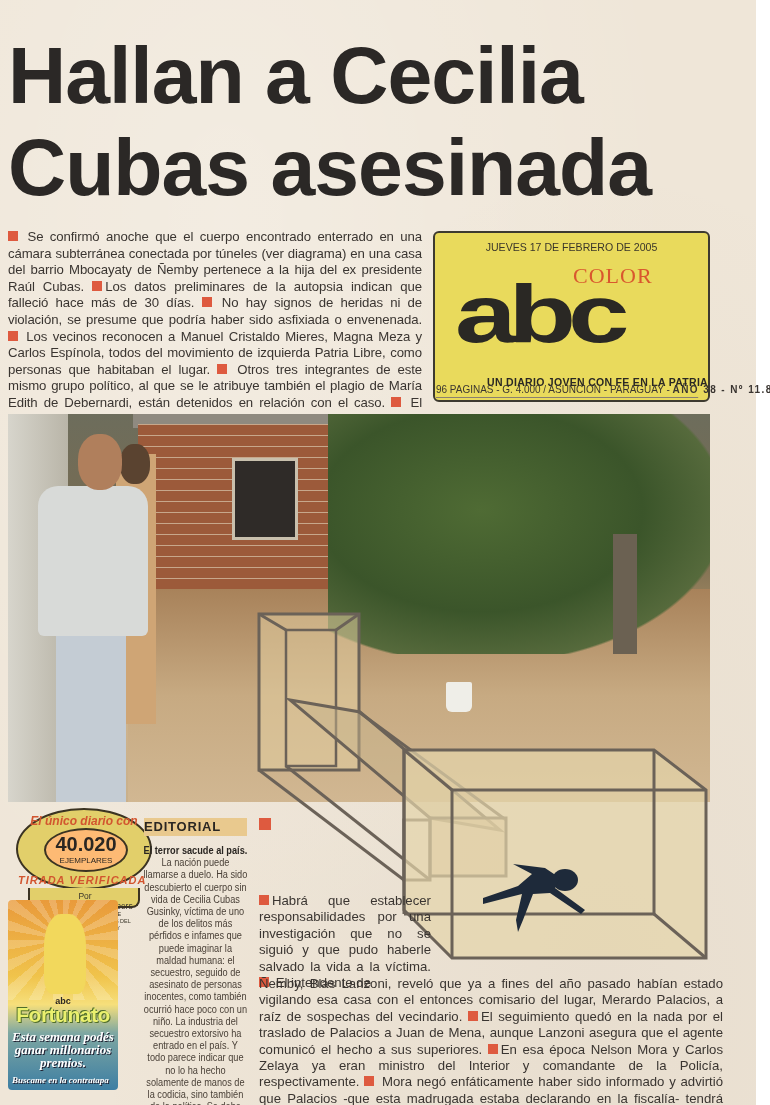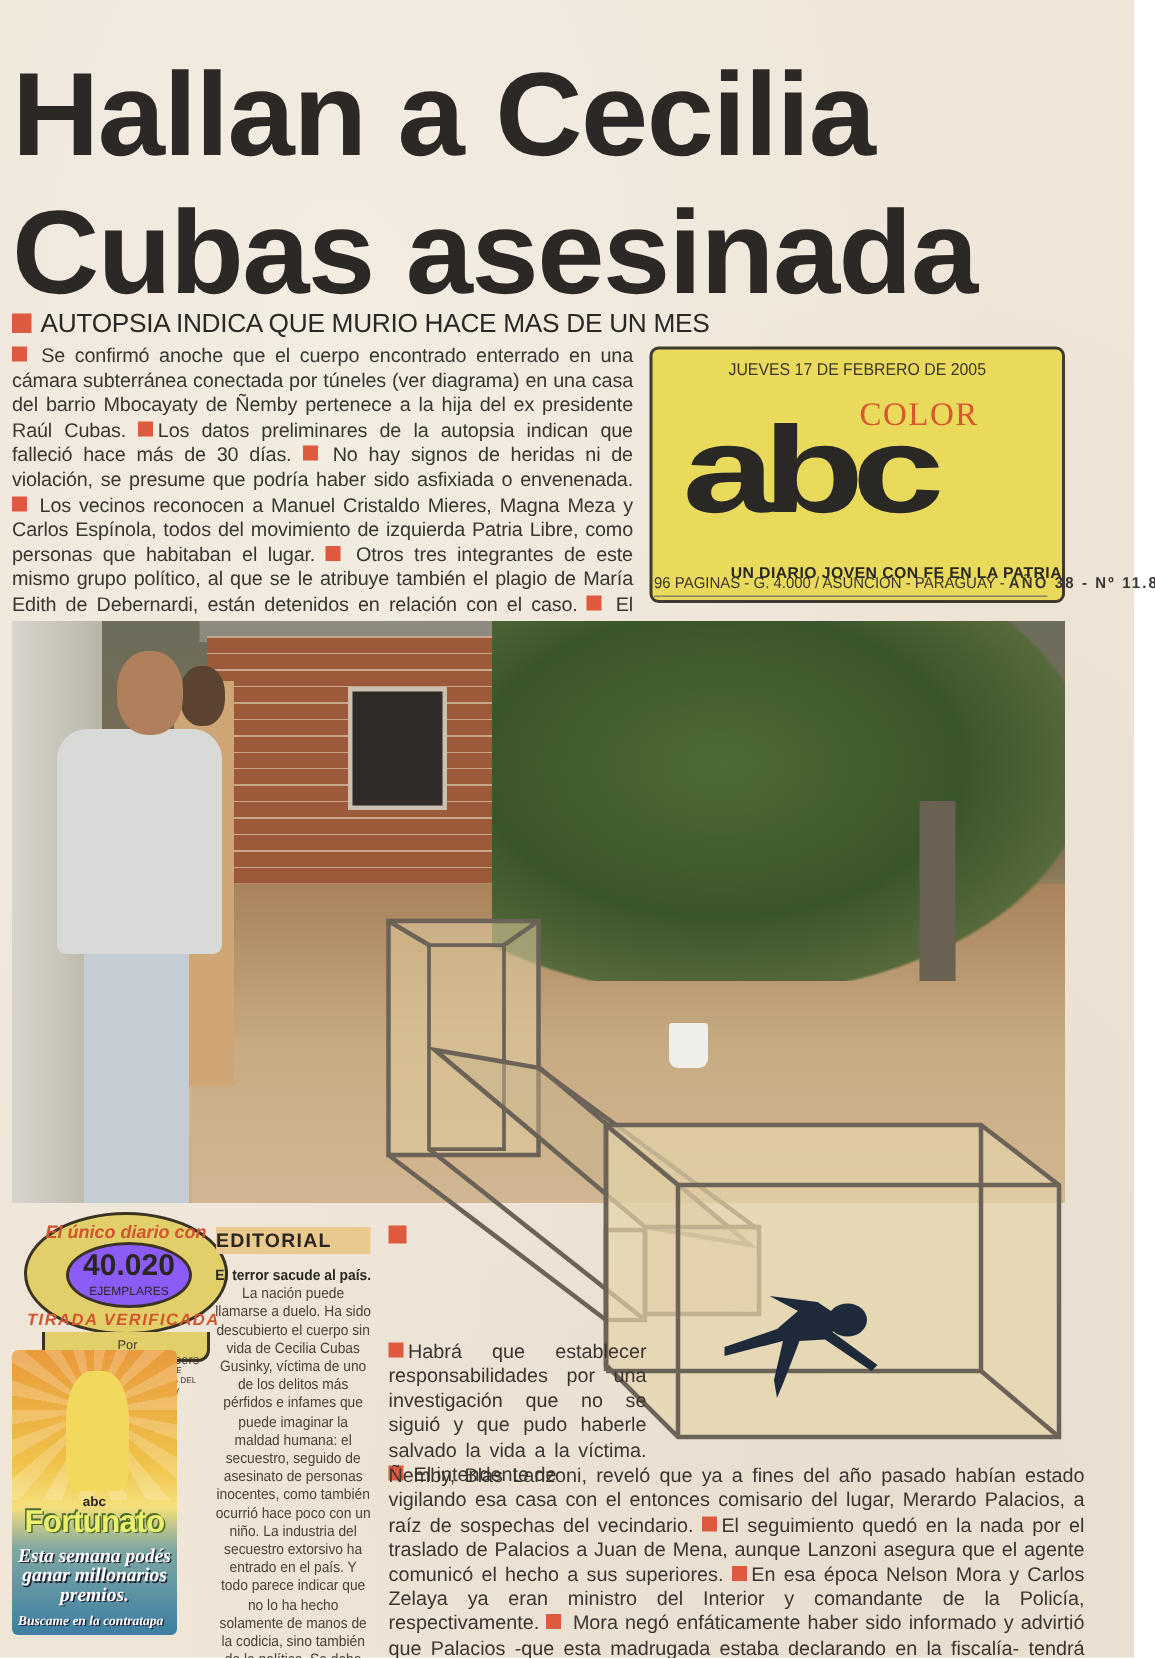--- a/index.html
+++ b/index.html
@@ -37,21 +37,21 @@
   .person1{position:absolute;left:30px;top:20px;width:110px;height:368px}
   .person1 .head{position:absolute;left:40px;top:0;width:44px;height:56px;background:#b07f5c;border-radius:45%}
   .person1 .body{position:absolute;left:0;top:52px;width:110px;height:150px;background:#d8dad8;border-radius:20px 20px 6px 6px}
   .person1 .legs{position:absolute;left:18px;top:200px;width:70px;height:168px;background:#c4ccd4}
   .person2{position:absolute;left:108px;top:40px;width:40px;height:270px;background:#cfa575}
   .person2 .head{position:absolute;left:4px;top:-10px;width:30px;height:40px;background:#5a4330;border-radius:45%}
   .bucket{position:absolute;left:438px;top:268px;width:26px;height:30px;background:#efeee8;border-radius:2px 2px 6px 6px}
   .diagram{position:absolute;left:0;top:0;width:770px;height:1105px;pointer-events:none}
   .badge{position:absolute;left:16px;top:808px;width:136px;height:82px;border-radius:50%;background:#e2cf6a;border:2px solid #3b3322}
   .badge-arc-top{position:absolute;left:0;top:4px;width:100%;text-align:center;font-size:12px;font-weight:bold;color:#d2552f;font-style:italic}
-  .badge-inner{position:absolute;left:26px;top:18px;width:84px;height:44px;border-radius:50%;background:#8b5cf6;border:2px solid #3b3322;text-align:center}
+  .badge-inner{position:absolute;left:26px;top:18px;width:84px;height:44px;border-radius:50%;background:#fdba74;border:2px solid #3b3322;text-align:center}
   .badge-num{font-size:20px;font-weight:bold;color:#2a2622;line-height:24px;margin-top:2px}
   .badge-ej{font-size:8px;color:#2a2622}
   .badge-arc-bot{position:absolute;left:0;bottom:2px;width:100%;text-align:left;font-size:11px;font-weight:bold;color:#d2552f;font-style:italic;letter-spacing:1px}
   .pwc{position:absolute;left:28px;top:888px;width:112px;height:20px;background:#e2cf6a;border:2px solid #3b3322;border-top:none;border-radius:0 0 8px 8px}
   .pwc-by{position:absolute;left:34px;top:852px;width:102px;font-size:8.5px;color:#3a362a;text-align:center}
   .cap{position:absolute;left:32px;top:868px;font-size:22px;font-weight:bold;color:#3a362a;font-family:"Liberation Sans",sans-serif}
   .cap-sub{position:absolute;left:80px;top:872px;font-size:5.5px;color:#3a362a;width:62px;line-height:7px;text-align:center}
   .cap-yla{position:absolute;left:90px;top:864px;font-size:6px;color:#3a362a}
   .editorial-hd{position:absolute;left:144px;top:818px;width:103px;height:18px;background:#e9c98e;font-weight:bold;font-size:13px;color:#2a2622;letter-spacing:.8px;line-height:18px}
   .editorial{position:absolute;left:143px;top:845px;width:105px;font-family:"Liberation Sans",sans-serif;font-size:10px;line-height:12.2px;text-align:center;color:#4a4138;transform:scaleX(.92);transform-origin:left;width:114px}
@@ -73,23 +73,20 @@
 <body>
 
 <div class="page">
 
 
   <h1 class="headline">
     <span>Hallan a Cecilia</span>
     <span>Cubas asesinada</span>
   </h1>
 
-  <div class="subhead">
-    <span class="sq"></span><span>AUTOPSIA INDICA QUE MURIO HACE MAS DE UN MES</span>
-  </div>
 
   <div class="lead">
     <span class="sq"></span> <span>Se confirmó anoche que el cuerpo encontrado enterrado en una cámara subterránea conectada por túneles (ver diagrama) en una casa del barrio Mbocayaty de Ñemby pertenece a la hija del ex presidente Raúl Cubas.</span>
     <span class="sq"></span><span>Los datos preliminares de la autopsia indican que falleció hace más de 30 días.</span>
     <span class="sq"></span> <span>No hay signos de heridas ni de violación, se presume que podría haber sido asfixiada o envenenada.</span>
     <span class="sq"></span> <span>Los vecinos reconocen a Manuel Cristaldo Mieres, Magna Meza y Carlos Espínola, todos del movimiento de izquierda Patria Libre, como personas que habitaban el lugar.</span>
     <span class="sq"></span> <span>Otros tres integrantes de este mismo grupo político, al que se le atribuye también el plagio de María Edith de Debernardi, están detenidos en relación con el caso.</span>
     <span class="sq"></span> <span>El fiscal general del Estado, Oscar Latorre, dijo tener elementos para suponer que Cecilia estuvo en ese lugar desde el mismo día en que fue secuestrada, el 21 de setiembre de 2004.</span>
   </div>
 

